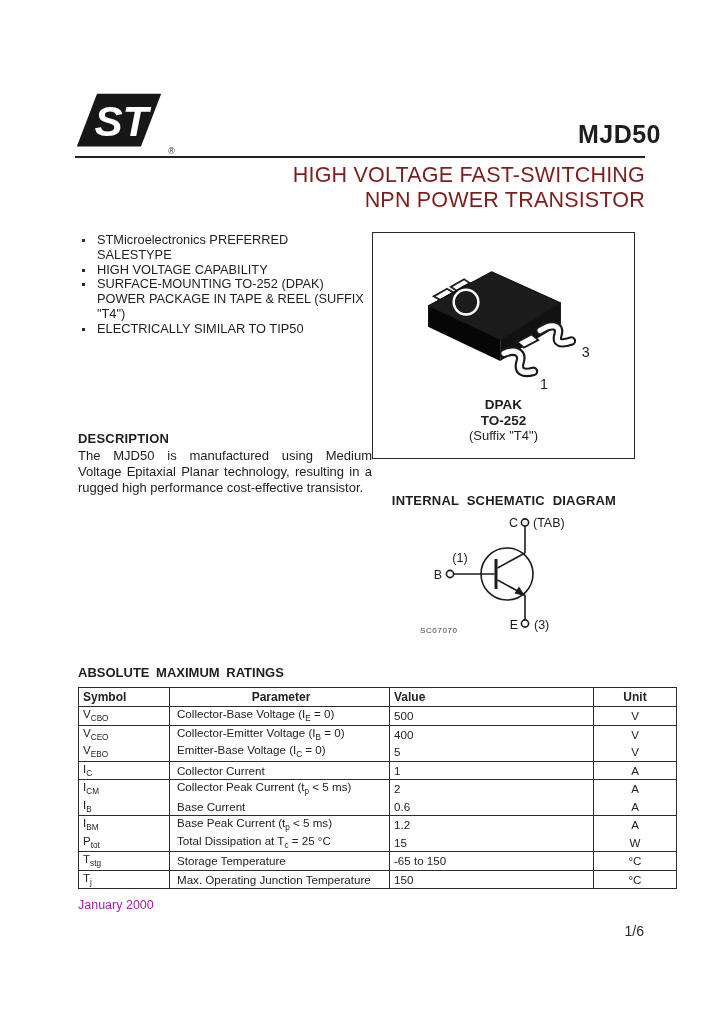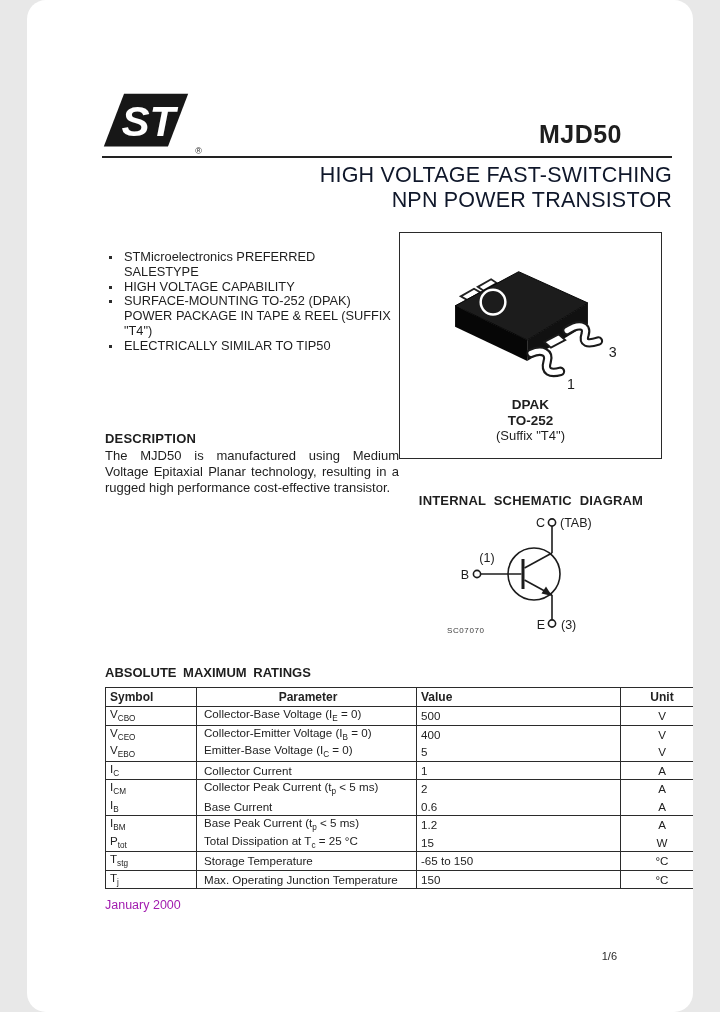--- a/index.html
+++ b/index.html
@@ -1,33 +1,32 @@
 <!DOCTYPE html>
 <html><head>
 <meta charset="utf-8">
 <style>
   html,body{margin:0;padding:0;background:#e8e8e8;}
   .page{
-    position:relative; width:666px; height:1012px; background:#ffffff;
+    position:relative; width:720px; height:1012px; background:#ffffff;
     font-family:"Liberation Sans", sans-serif; color:#1e1e1e; overflow:hidden;
     margin:0 auto;
-    border-radius:19px;
   }
   
   .logo-wrap{position:absolute; left:75px; top:92px; width:96px; height:62px;}
   .logo-wrap .reg{position:absolute; right:-4px; bottom:-2px; font-size:9px; color:#2a2a2a;}
-  .part-number{position:absolute; right:71px; top:120px; font-size:25px; font-weight:bold; letter-spacing:0.5px;}
+  .part-number{position:absolute; right:59px; top:120px; font-size:25px; font-weight:bold; letter-spacing:0.5px;}
   .header-rule{position:absolute; left:75px; top:156px; width:570px; height:2px; background:#222;}
   .doc-title{position:absolute; left:75px; top:163px; width:570px; text-align:right;
-    font-size:21.5px; line-height:25px; letter-spacing:0.2px; color:#0f172a;}
+    font-size:21.5px; line-height:25px; letter-spacing:0.2px; color:#7f1d1d;}
   
   ul.plain{list-style:none; margin:0; padding:0;}
   ul.plain li{position:relative; padding-left:19px;}
   .blt{position:absolute; left:4px; top:6px; width:3px; height:3px; background:#2c2c2c;}
-  .features{position:absolute; left:78px; top:250px; width:288px; font-size:12.8px; line-height:14.8px;}
+  .features{position:absolute; left:78px; top:233px; width:288px; font-size:12.8px; line-height:14.8px;}
   .section h3{margin:0; font-size:13px; font-weight:bold; letter-spacing:0.2px;}
   .applications{position:absolute; left:78px; top:346px; width:300px;}
   .applications ul{margin-top:1px; font-size:12.8px; line-height:15px;}
   .description{position:absolute; left:78px; top:431px; width:294px;}
   .description p{margin:2px 0 0 0; font-size:13px; line-height:15.9px; text-align:justify;}
   
   .package-box{position:absolute; left:372px; top:232px; width:263px; height:227px;
     border:1.5px solid #2a2a2a; box-sizing:border-box; text-align:center;}
   .package-box svg.pkg{display:block; margin:14px auto 0 auto;}
   .pkg-name,.pkg-type{font-size:13.5px; font-weight:bold; line-height:15.5px;}
@@ -47,21 +46,21 @@
   table.ratings th, table.ratings td{border-left:1px solid #2b2b2b; border-right:1px solid #2b2b2b; padding:0 4px; height:17px; line-height:13px;}
   table.ratings thead th{border-bottom:1.2px solid #2b2b2b; font-size:12px; font-weight:bold; height:18px;}
   table.ratings tbody tr.group-start td{border-top:1.2px solid #2b2b2b;}
   .c-sym{width:82px; text-align:left;}
   .c-par{width:208px; text-align:left; padding-left:7px !important;}
   .c-val{width:195px; text-align:left;}
   .c-unit{width:74px; text-align:center;}
   table.ratings sub{font-size:8.2px; vertical-align:-2.5px; letter-spacing:0;}
   
   .footer-date{position:absolute; left:78px; top:898px; font-size:12.5px; color:#a21caf;}
-  .footer-page{position:absolute; right:76px; top:950px; font-size:11px; color:#2a2a2a;}
+  .footer-page{position:absolute; right:76px; top:923px; font-size:14px; color:#2a2a2a;}
 </style>
 </head>
 <body>
 
 <div class="page">
 
   <div class="logo-wrap">
     <svg width="88" height="58" viewBox="0 0 100 66">
       <polygon points="25,2 98,2 75,62 2,62" fill="#171717"></polygon>
       <text x="22" y="50" font-family="Liberation Sans, sans-serif" font-size="48" font-weight="bold" font-style="italic" fill="#ffffff">ST</text>

